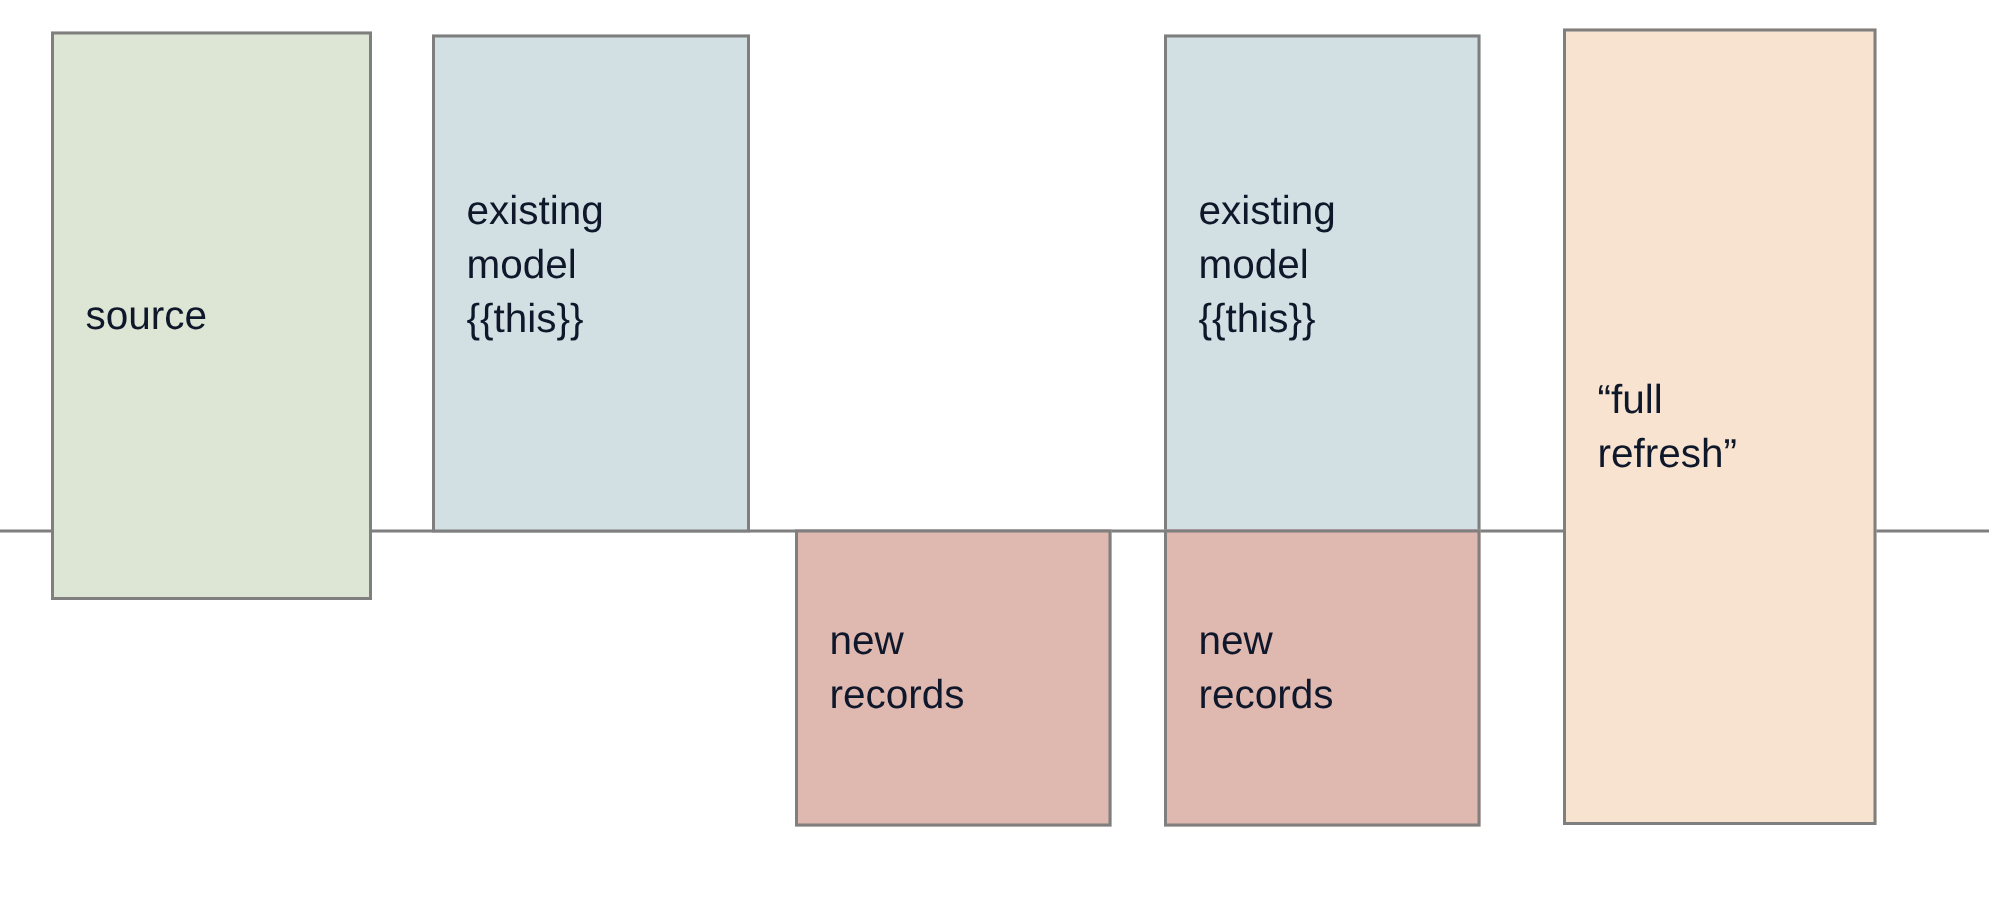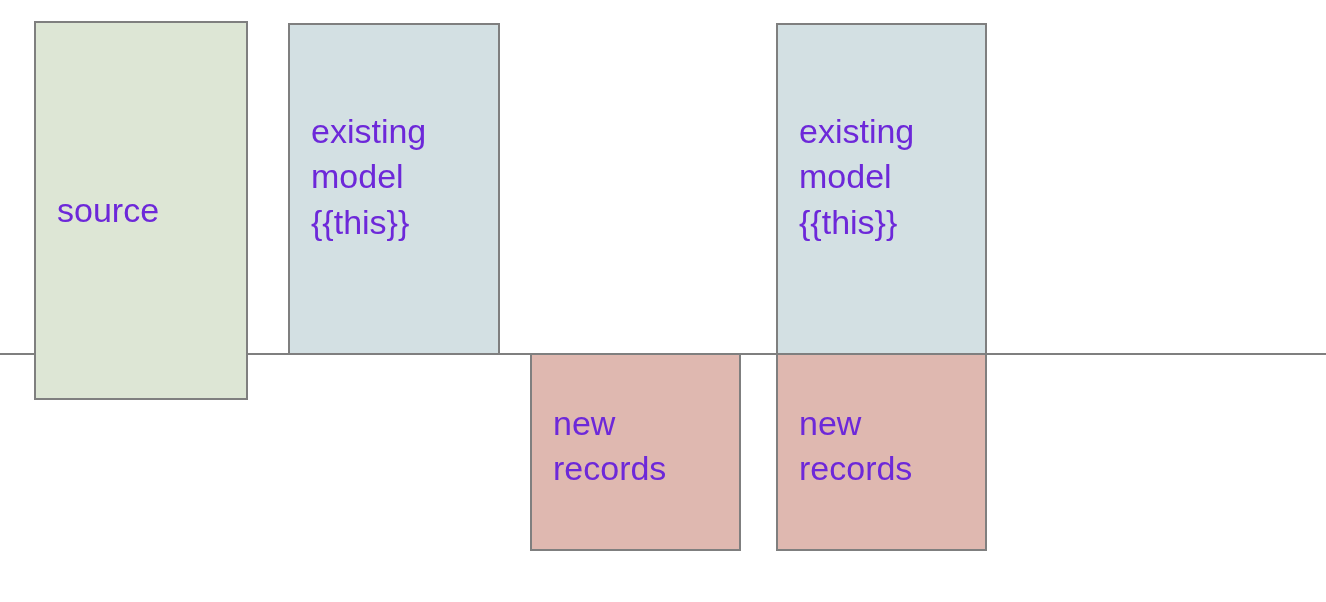--- a/index.html
+++ b/index.html
@@ -31,23 +31,23 @@
     box-sizing: border-box;
     border: 2px solid #7f7f7f;
     z-index: 2;
     display: flex;
     align-items: center;
     justify-content: flex-start;
   }
   .box-label {
     padding-left: 21px;
     padding-right: 10px;
-    font-size: 34px;
+    font-size: 27px;
     line-height: 1.33;
-    color: #6d28d9;
+    color: #0f172a;
     white-space: pre-line;
     letter-spacing: 0px;
   }
   
   #box-source     { left: 34px;   top: 21px;  width: 214px; height: 379px; background: #dde6d5; }
   #box-existing-1 { left: 288px;  top: 23px;  width: 212px; height: 332px; background: #d3e0e3; }
   #box-new-1      { left: 530px;  top: 353px; width: 211px; height: 198px; background: #dfb8b0; }
   #box-existing-2 { left: 776px;  top: 23px;  width: 211px; height: 332px; background: #d3e0e3; }
   #box-new-2      { left: 776px;  top: 353px; width: 211px; height: 198px; background: #dfb8b0; }
   #box-full-refresh { left: 1042px; top: 19px; width: 209px; height: 531px; background: #f7e3d0; }
@@ -86,14 +86,18 @@
     <span class="box-label">existing
 model
 {{this}}</span>
   </div>
 
   <div class="box" id="box-new-2">
     <span class="box-label">new
 records</span>
   </div>
 
+  <div class="box" id="box-full-refresh">
+    <span class="box-label">“full
+refresh”</span>
+  </div>
 
 </div>
 
 </body></html>

